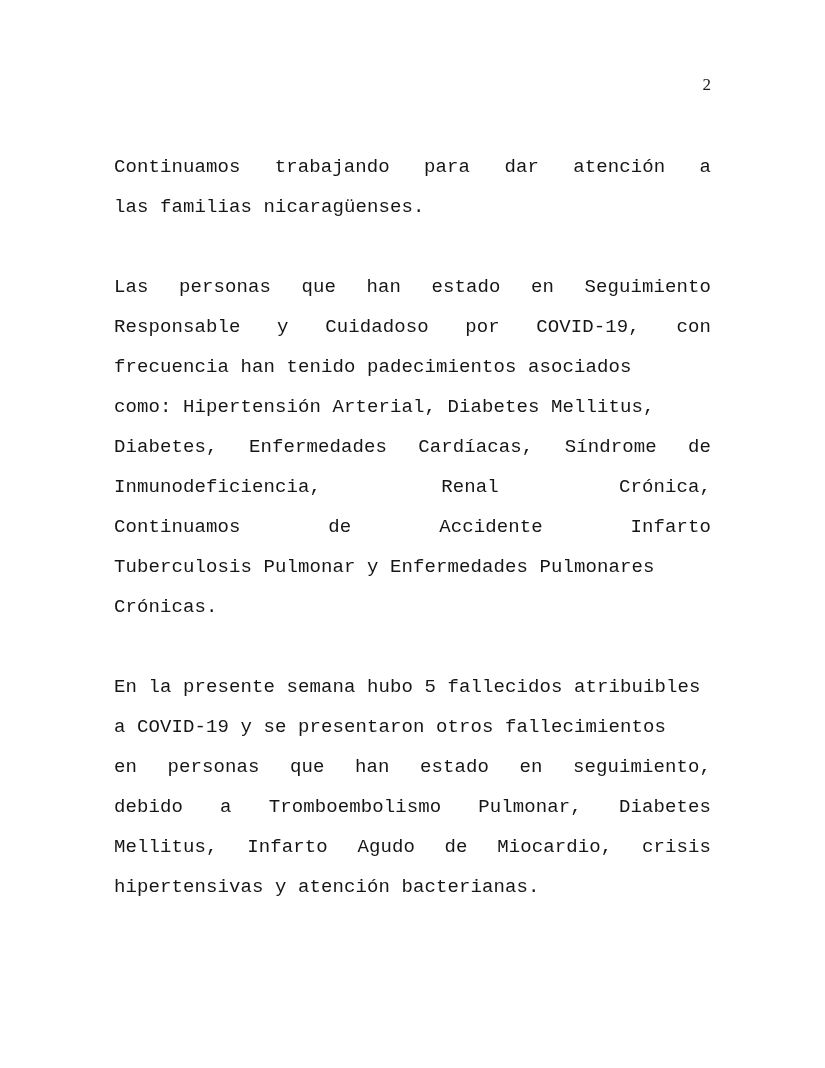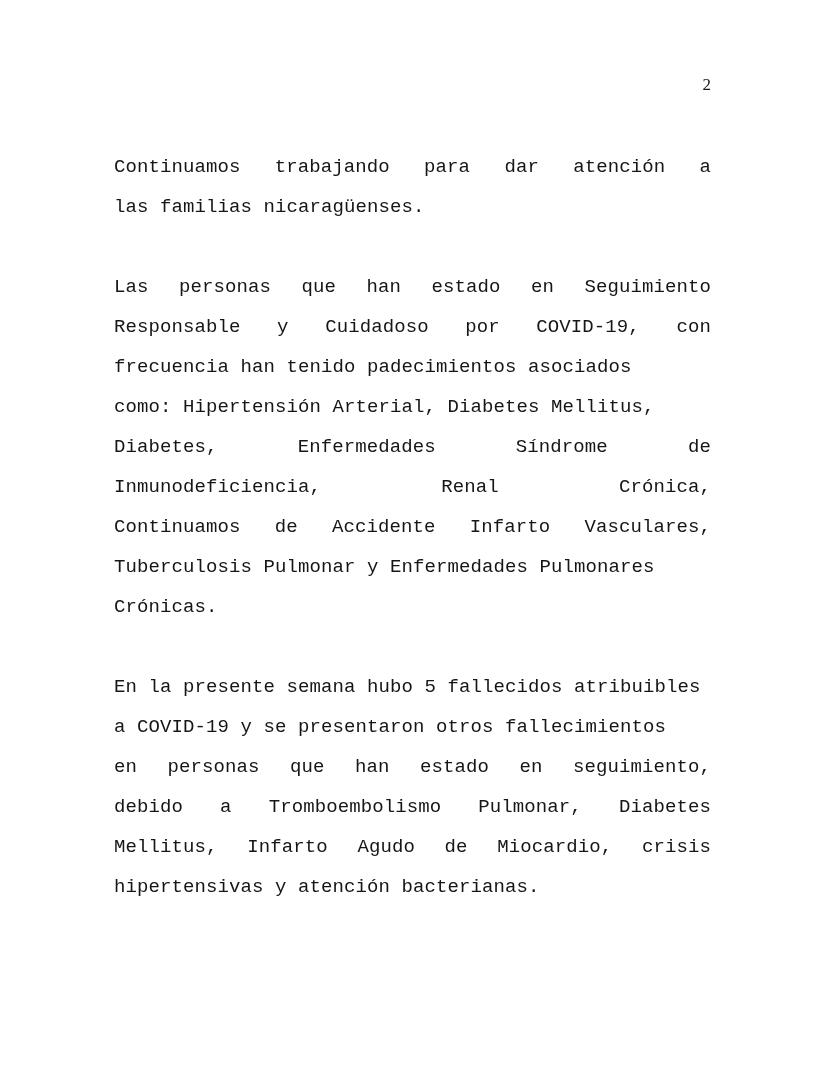--- a/index.html
+++ b/index.html
@@ -72,23 +72,23 @@
   <div class="body-text">
     <p class="para">
         <span class="line justified"><span>Continuamos</span><span>trabajando</span><span>para</span><span>dar</span><span>atención</span><span>a</span></span>
         <span class="line">las familias nicaragüenses.</span>
       </p>
     <p class="para">
         <span class="line justified"><span>Las</span><span>personas</span><span>que</span><span>han</span><span>estado</span><span>en</span><span>Seguimiento</span></span>
         <span class="line justified"><span>Responsable</span><span>y</span><span>Cuidadoso</span><span>por</span><span>COVID-19,</span><span>con</span></span>
         <span class="line">frecuencia han tenido padecimientos asociados</span>
         <span class="line">como: Hipertensión Arterial, Diabetes Mellitus,</span>
-        <span class="line justified"><span>Diabetes,</span><span>Enfermedades</span><span>Síndrome</span><span>de</span></span>
+        <span class="line justified"><span>Diabetes,</span><span>Enfermedades</span><span>Cardíacas,</span><span>Síndrome</span><span>de</span></span>
         <span class="line justified"><span>Inmunodeficiencia,</span><span>Renal</span><span>Crónica,</span></span>
-        <span class="line justified"><span>Continuamos</span><span>de</span><span>Accidente</span><span>Infarto</span><span>Vasculares,</span></span>
+        <span class="line justified"><span>Continuamos</span><span>de</span><span>Accidente</span><span>Infarto</span></span>
         <span class="line">Tuberculosis Pulmonar y Enfermedades Pulmonares</span>
         <span class="line">Crónicas.</span>
       </p>
     <p class="para">
         <span class="line">En la presente semana hubo 5 fallecidos atribuibles</span>
         <span class="line">a COVID-19 y se presentaron otros fallecimientos</span>
         <span class="line justified"><span>en</span><span>personas</span><span>que</span><span>han</span><span>estado</span><span>en</span><span>seguimiento,</span></span>
         <span class="line justified"><span>debido</span><span>a</span><span>Tromboembolismo</span><span>Pulmonar,</span><span>Diabetes</span></span>
         <span class="line justified"><span>Mellitus,</span><span>Infarto</span><span>Agudo</span><span>de</span><span>Miocardio,</span><span>crisis</span></span>
         <span class="line">hipertensivas y atención bacterianas.</span>

